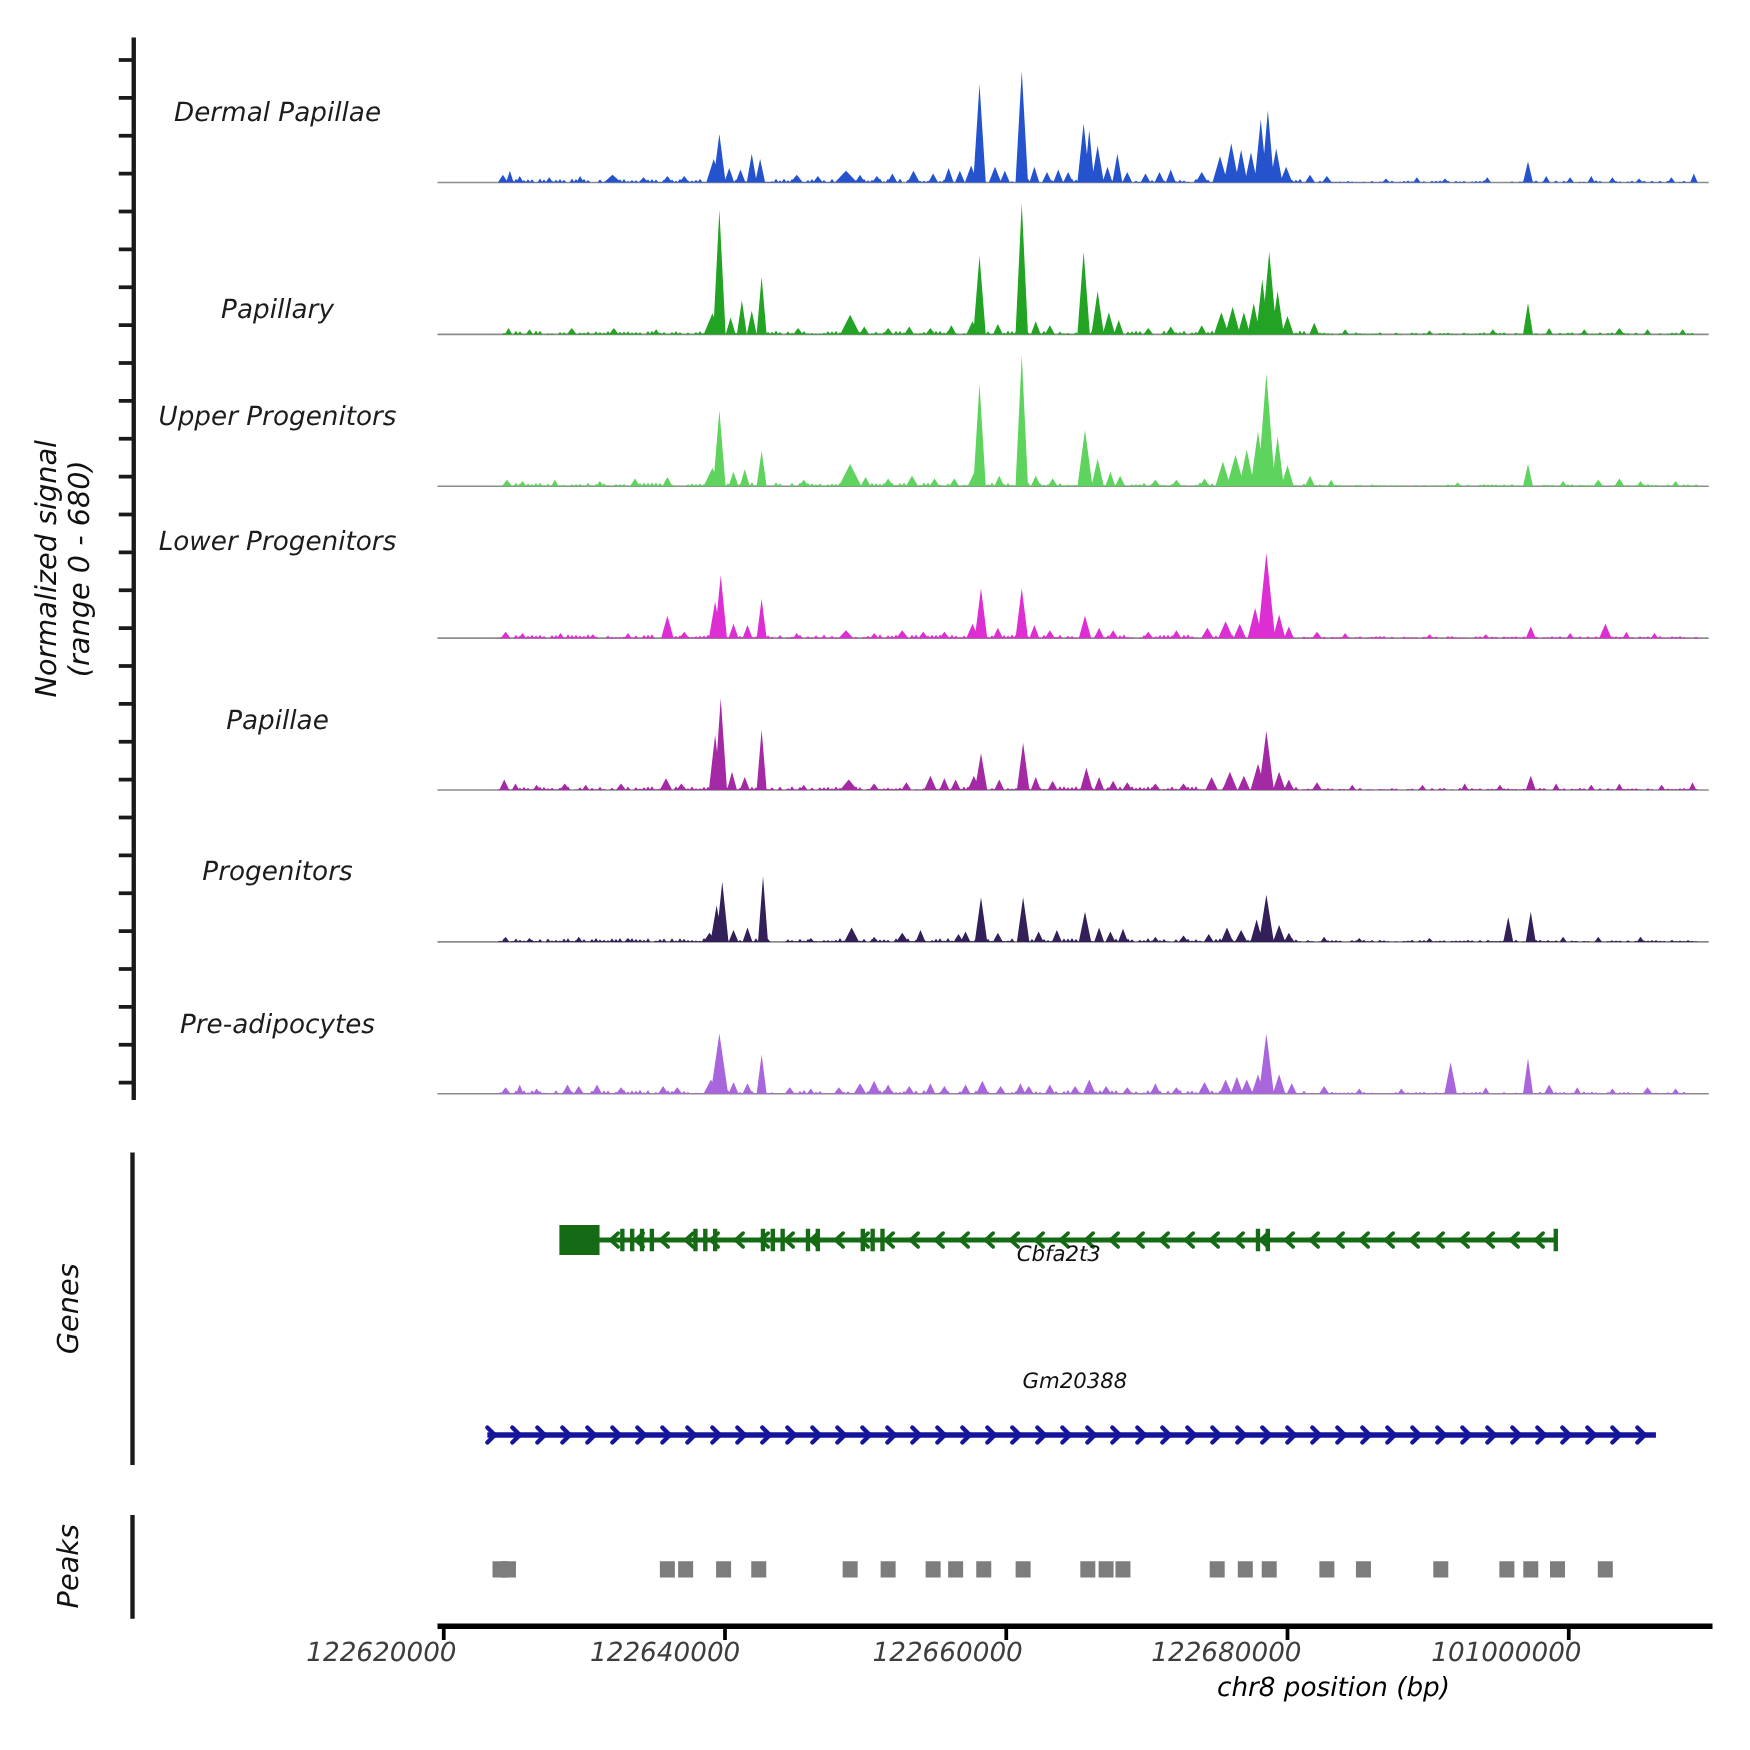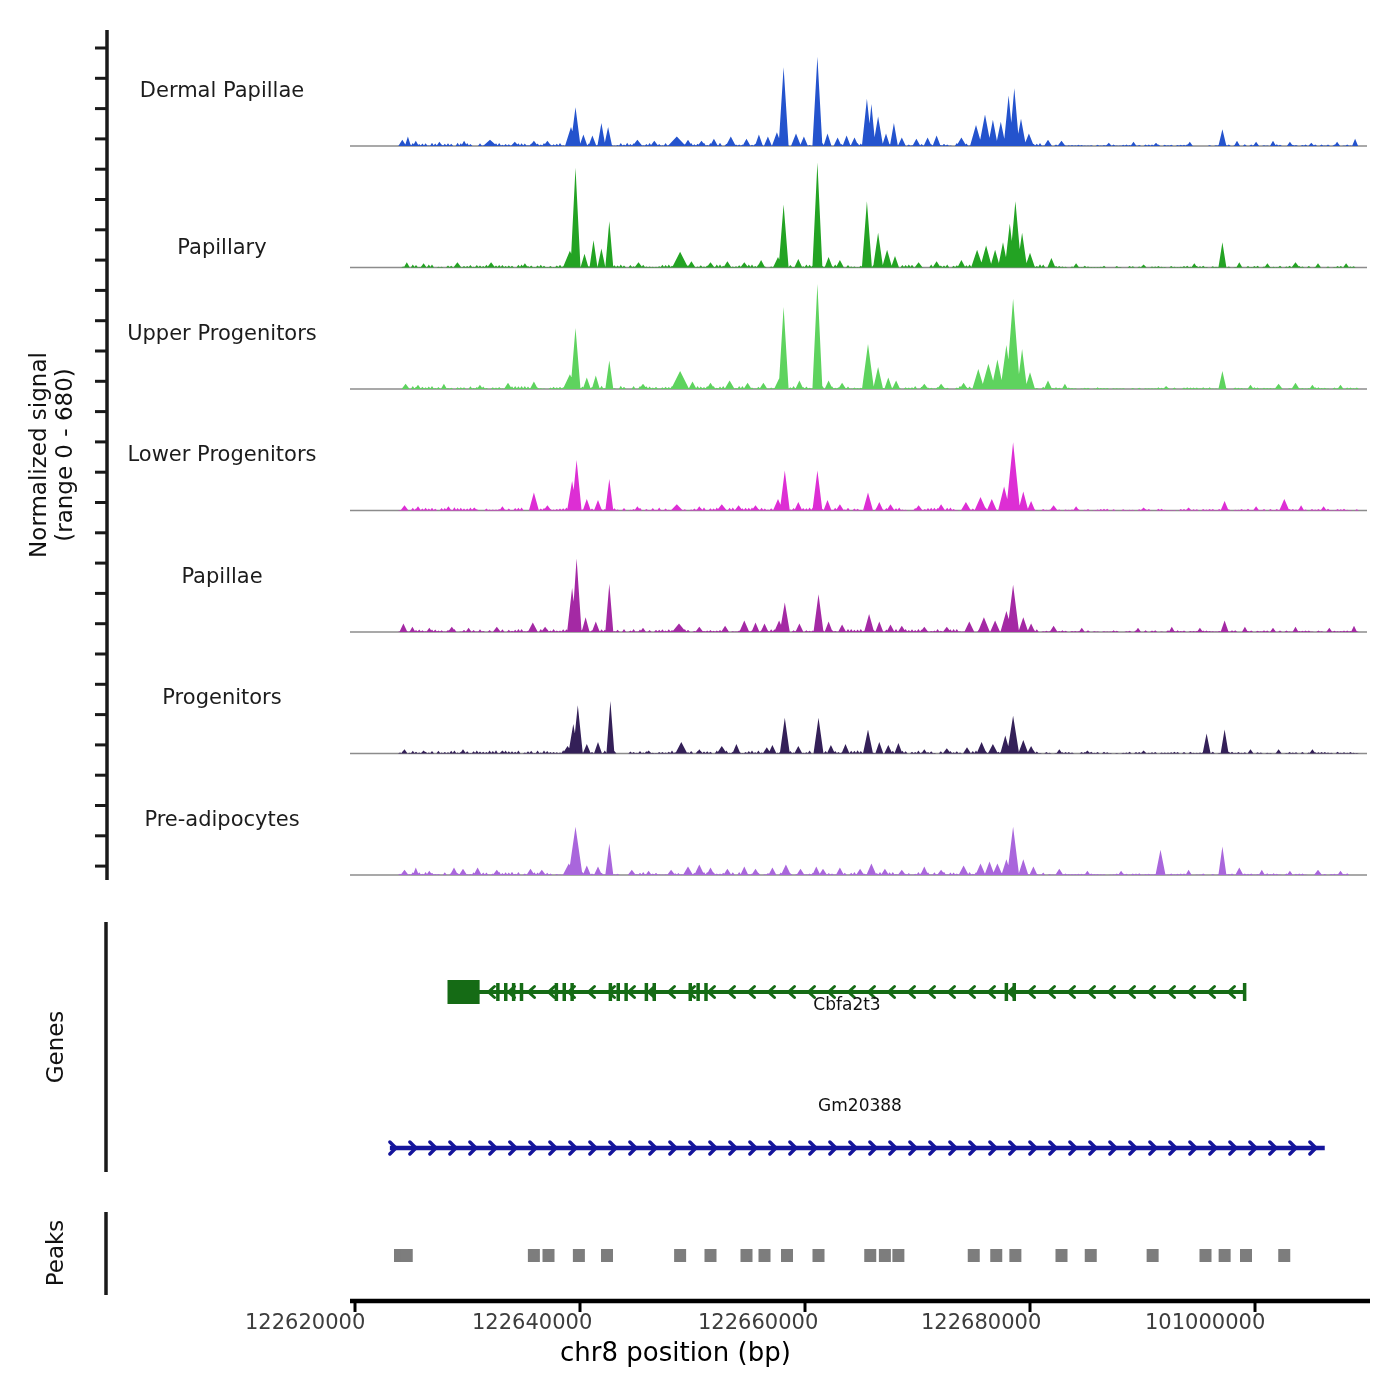--- a/index.html
+++ b/index.html
@@ -1,26 +1,26 @@
 <!DOCTYPE html>
 <html><head>
 <meta charset="utf-8">
 <style>
   html,body{margin:0;padding:0;background:#fff;}
   #fig{position:relative;width:1400px;height:1400px;background:#fff;
-       font-family:"DejaVu Sans","Liberation Sans",sans-serif;color:#1a1a1a;overflow:hidden;}
+       font-family:"DejaVu Sans","Liberation Sans",sans-serif;color:#1a1a1a;overflow:hidden;font-style:italic;}
   #chart-svg{position:absolute;left:0;top:0;}
   .lbl{position:absolute;line-height:1.15;}
   .track-lbl{width:240px;left:102px;text-align:center;font-size:21px;color:#1c1c1c;}
   .rot{transform:rotate(-90deg);text-align:center;}
   .ylab{font-size:23px;color:#111;}
   .seclab{font-size:23px;color:#111;}
   .gene-lbl{width:220px;text-align:center;font-size:17px;color:#111;}
   .xtick{width:220px;text-align:left;font-size:21px;color:#3d3d3d;}
-  .xtitle{width:600px;text-align:left;font-size:26px;color:#000;}
+  .xtitle{width:600px;text-align:right;font-size:21px;color:#000;}
 </style>
 </head>
 <body>
 
 <div id="fig">
   <svg id="chart-svg" width="1400" height="1400" viewBox="0 0 1400 1400">
       <line x1="107" y1="30" x2="107" y2="880" stroke="#1a1a1a" stroke-width="3.5"></line>
       <line x1="95" y1="48.0" x2="107" y2="48.0" stroke="#1a1a1a" stroke-width="3"></line>
       <line x1="95" y1="78.3" x2="107" y2="78.3" stroke="#1a1a1a" stroke-width="3"></line>
       <line x1="95" y1="108.6" x2="107" y2="108.6" stroke="#1a1a1a" stroke-width="3"></line>
@@ -200,21 +200,21 @@
       <line x1="355" y1="1301" x2="355" y2="1312" stroke="#000" stroke-width="3"></line>
       <line x1="580" y1="1301" x2="580" y2="1312" stroke="#000" stroke-width="3"></line>
       <line x1="805" y1="1301" x2="805" y2="1312" stroke="#000" stroke-width="3"></line>
       <line x1="1030" y1="1301" x2="1030" y2="1312" stroke="#000" stroke-width="3"></line>
       <line x1="1255" y1="1301" x2="1255" y2="1312" stroke="#000" stroke-width="3"></line>
     </svg>
 
   <div class="lbl track-lbl" style="top:78px;">Dermal Papillae</div>
   <div class="lbl track-lbl" style="top:199px;margin-top:36px;">Papillary</div>
   <div class="lbl track-lbl" style="top:321px;">Upper Progenitors</div>
-  <div class="lbl track-lbl" style="top:442px;">Lower Progenitors</div>
+  <div class="lbl track-lbl" style="top:421px;">Lower Progenitors</div>
   <div class="lbl track-lbl" style="top:564px;">Papillae</div>
   <div class="lbl track-lbl" style="top:685px;">Progenitors</div>
   <div class="lbl track-lbl" style="top:807px;">Pre-adipocytes</div>
 
   <div class="lbl rot ylab" style="left:-377px;top:427px;width:860px;height:56px;">
     <div>Normalized signal</div>
     <div>(range 0 - 680)</div>
   </div>
 
   <div class="lbl rot seclab" style="left:-43px;top:1032px;width:200px;height:30px;">Genes</div>

